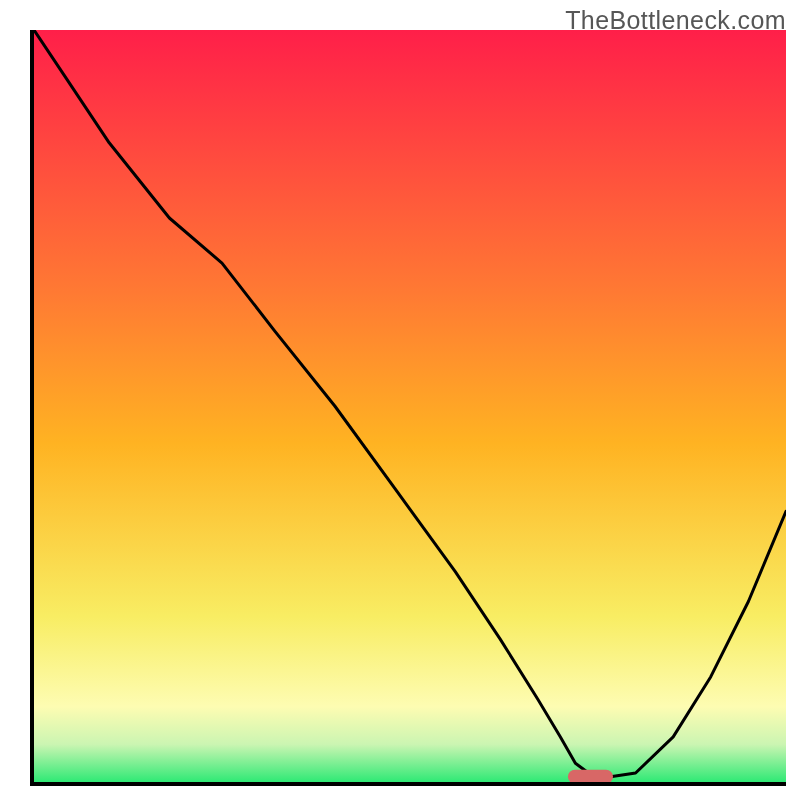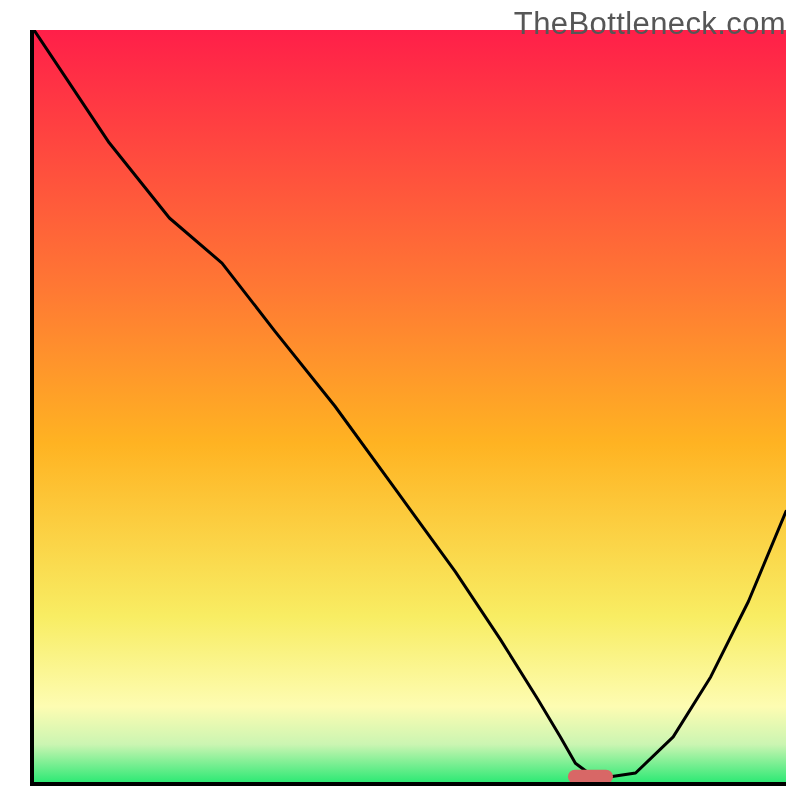--- a/index.html
+++ b/index.html
@@ -14,21 +14,21 @@
 .figure {
   position: relative;
   width: 800px;
   height: 800px;
   box-sizing: border-box;
 }
 .watermark {
   position: absolute;
   top: 6px;
   right: 14px;
-  font-size: 31px;
+  font-size: 25px;
   font-weight: 400;
   letter-spacing: 0.4px;
   color: #565656;
   z-index: 20;
 }
 .axes {
   position: absolute;
   left: 30px;
   top: 30px;
   width: 756px;

